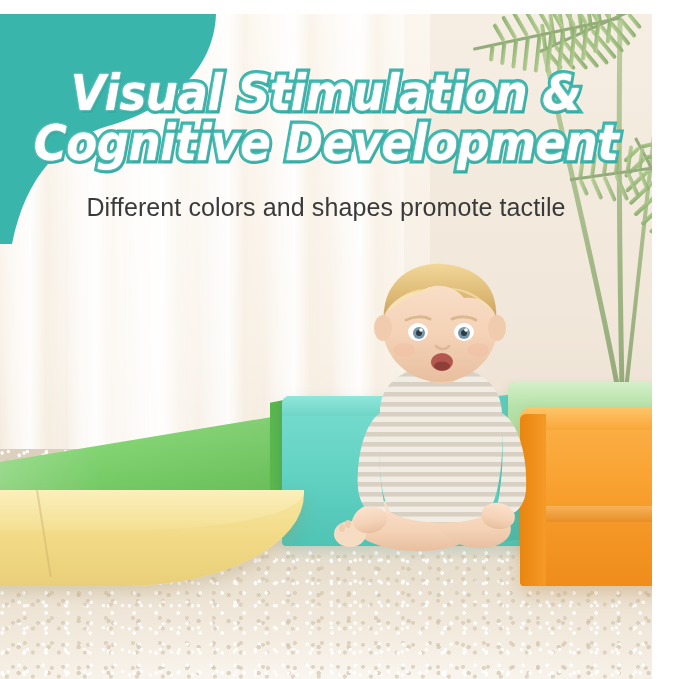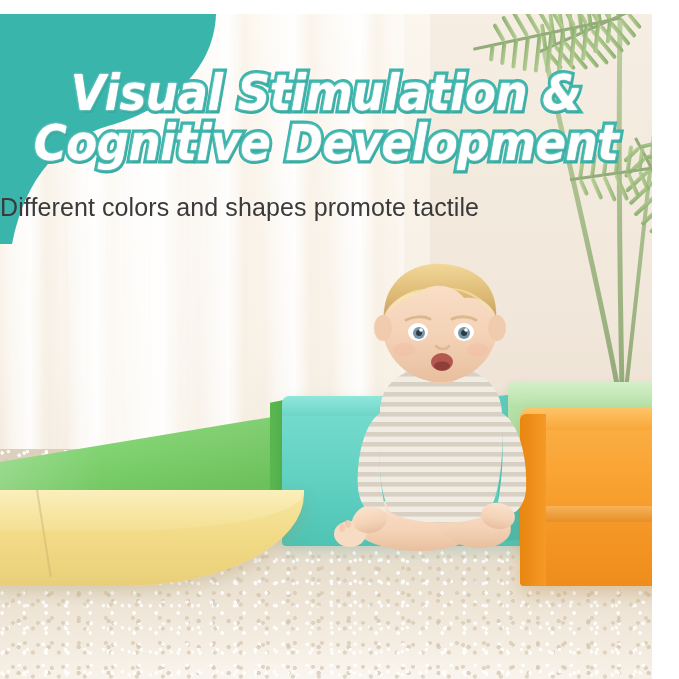--- a/index.html
+++ b/index.html
@@ -268,20 +268,21 @@
       0 0 2px rgba(255,255,255,0.9),
       2px 3px 0 rgba(0,0,0,0.06);
     transform: scaleX(0.92);
   }
   .headline-line.l1 { font-size: 49px; }
   .headline-line.l2 { font-size: 49px; margin-top: 2px; }
 
   .subtitle {
     position: absolute;
     left: 0; right: 0; top: 176px;
+    text-align: center;
     pointer-events: none;
   }
   .sub-line {
     display: block;
     font-family: "Liberation Sans", sans-serif;
     font-size: 25px;
     font-weight: 400;
     color: #3a3a3a;
     line-height: 1.42;
     letter-spacing: 0.1px;

